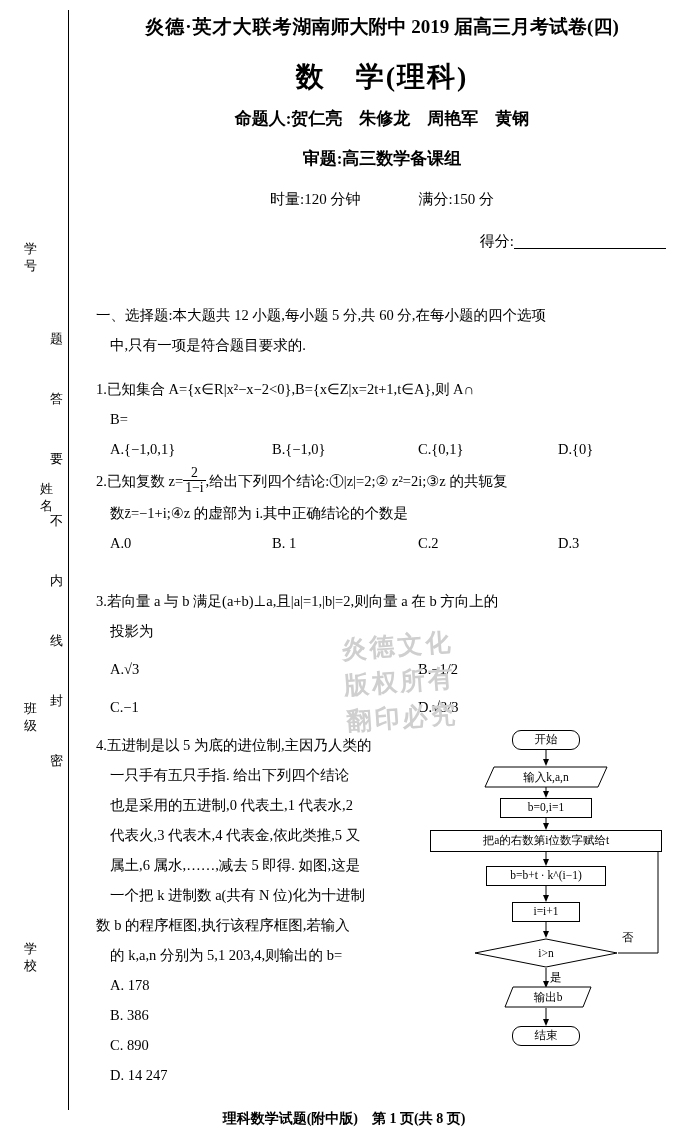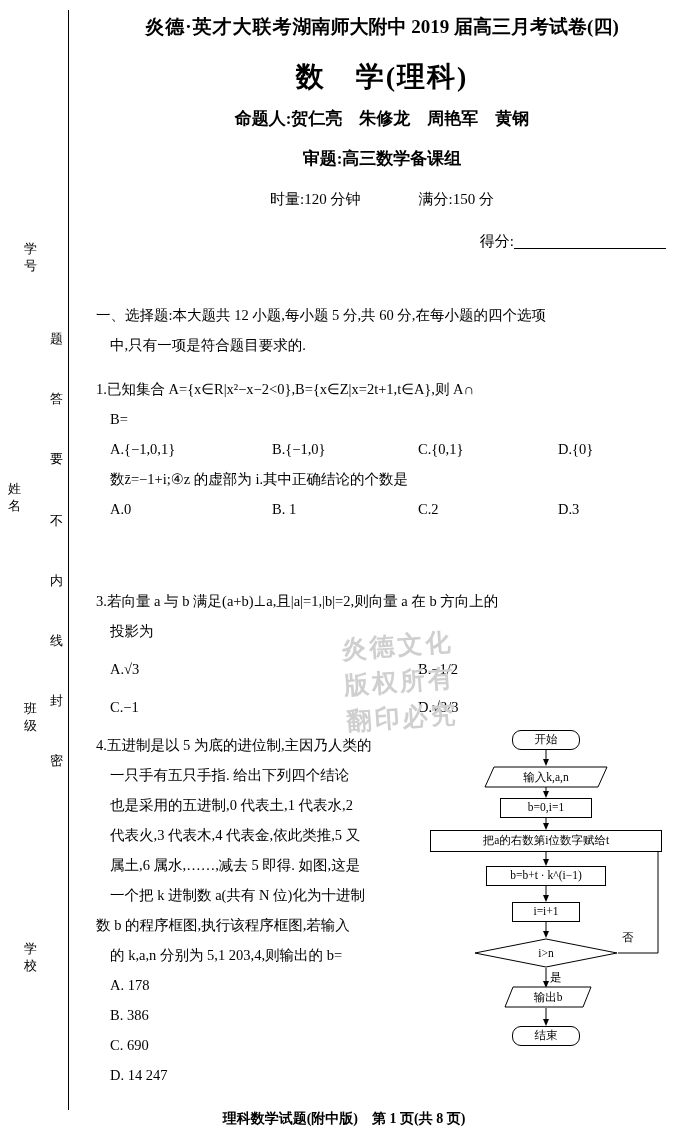--- a/index.html
+++ b/index.html
@@ -213,21 +213,21 @@
   </div>
   <div class="vcol" style="left:42px; top:330px;">
     <span>题</span>
   </div>
   <div class="vcol" style="left:42px; top:390px;">
     <span>答</span>
   </div>
   <div class="vcol" style="left:42px; top:450px;">
     <span>要</span>
   </div>
-  <div class="vcol" style="left:0; top:480px;text-align:center;">
+  <div class="vcol" style="left:32px; top:480px;text-align:center;">
     <span>姓　名</span>
   </div>
   <div class="vcol" style="left:42px; top:512px;">
     <span>不</span>
   </div>
   <div class="vcol" style="left:42px; top:572px;">
     <span>内</span>
   </div>
   <div class="vcol" style="left:42px; top:632px;">
     <span>线</span>
@@ -277,20 +277,23 @@
     <div style="margin-left:14px;">B=</div>
     <div class="opts" style="margin-left:14px;">
       <span class="opt" style="left:0px;">A.{−1,0,1}</span>
       <span class="opt" style="left:162px;">B.{−1,0}</span>
       <span class="opt" style="left:308px;">C.{0,1}</span>
       <span class="opt" style="left:448px;">D.{0}</span>
     </div>
   </div>
 
   <div class="q" style="left:96px; top:464px;">
+    <div style="line-height:34px;">
+      <span>2.</span><span>已知复数 z=</span><span class="frac"><span class="num">2</span><span class="den">1−i</span></span><span>,给出下列四个结论:①|z|=2;② z²=2i;③z 的共轭复</span>
+    </div>
     <div style="margin-left:14px;">数z̄=−1+i;④z 的虚部为 i.其中正确结论的个数是</div>
     <div class="opts" style="margin-left:14px;">
       <span class="opt" style="left:0px;">A.0</span>
       <span class="opt" style="left:162px;text-align:right;">B. 1</span>
       <span class="opt" style="left:308px;">C.2</span>
       <span class="opt" style="left:448px;">D.3</span>
     </div>
   </div>
 
   <div class="q" style="left:96px; top:586px;">
@@ -320,21 +323,21 @@
     </div>
     <div style="margin-left:14px;">一只手有五只手指. 给出下列四个结论</div>
     <div style="margin-left:14px;">也是采用的五进制,0 代表土,1 代表水,2</div>
     <div style="margin-left:14px;">代表火,3 代表木,4 代表金,依此类推,5 又</div>
     <div style="margin-left:14px;">属土,6 属水,……,减去 5 即得. 如图,这是</div>
     <div style="margin-left:14px;">一个把 k 进制数 a(共有 N 位)化为十进制</div>
     <div style="">数 b 的程序框图,执行该程序框图,若输入</div>
     <div style="margin-left:14px;">的 k,a,n 分别为 5,1 203,4,则输出的 b=</div>
     <div style="margin-left:14px;">A. 178</div>
     <div style="margin-left:14px;">B. 386</div>
-    <div style="margin-left:14px;">C. 690</div>
+    <div style="margin-left:14px;">C. 890</div>
     <div style="margin-left:14px;">D. 14 247</div>
   </div>
 
   <div class="flow">
     <svg width="276" height="340" viewBox="0 0 276 340" style="position:absolute; left:0; top:0;">
 
       <line x1="138" y1="20" x2="138" y2="31" stroke="#000" stroke-width="1"></line>
       <polygon points="138,36 135,29 141,29" fill="#000"></polygon>
       <line x1="138" y1="52" x2="138" y2="63" stroke="#000" stroke-width="1"></line>
       <polygon points="138,68 135,61 141,61" fill="#000"></polygon>

